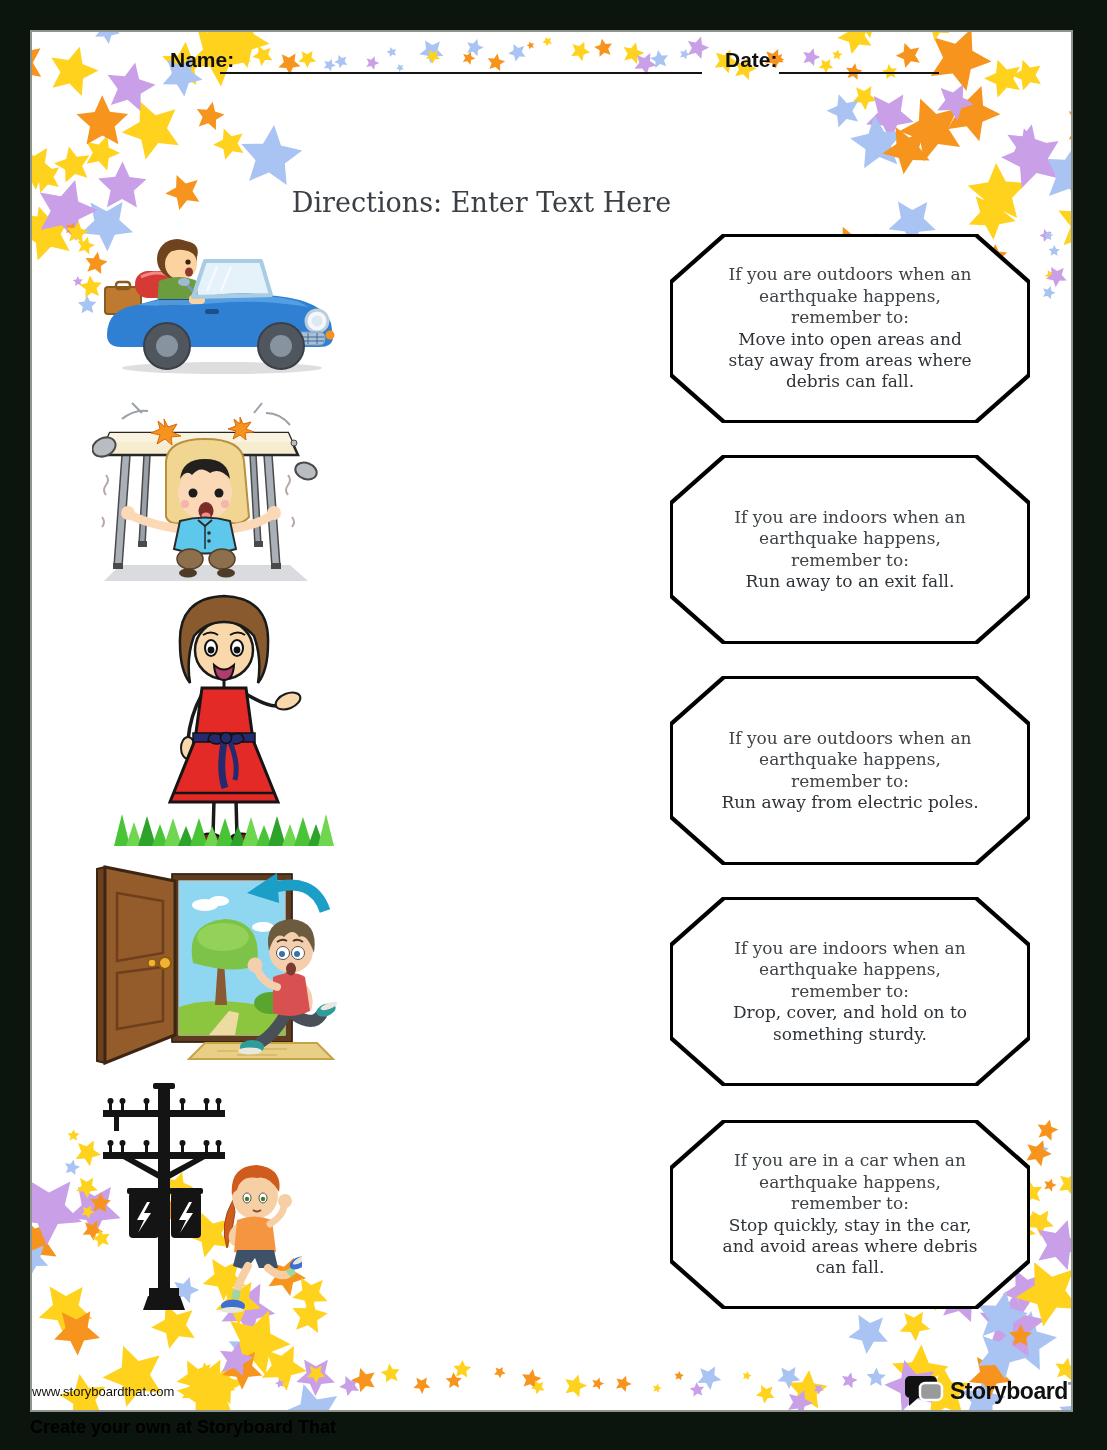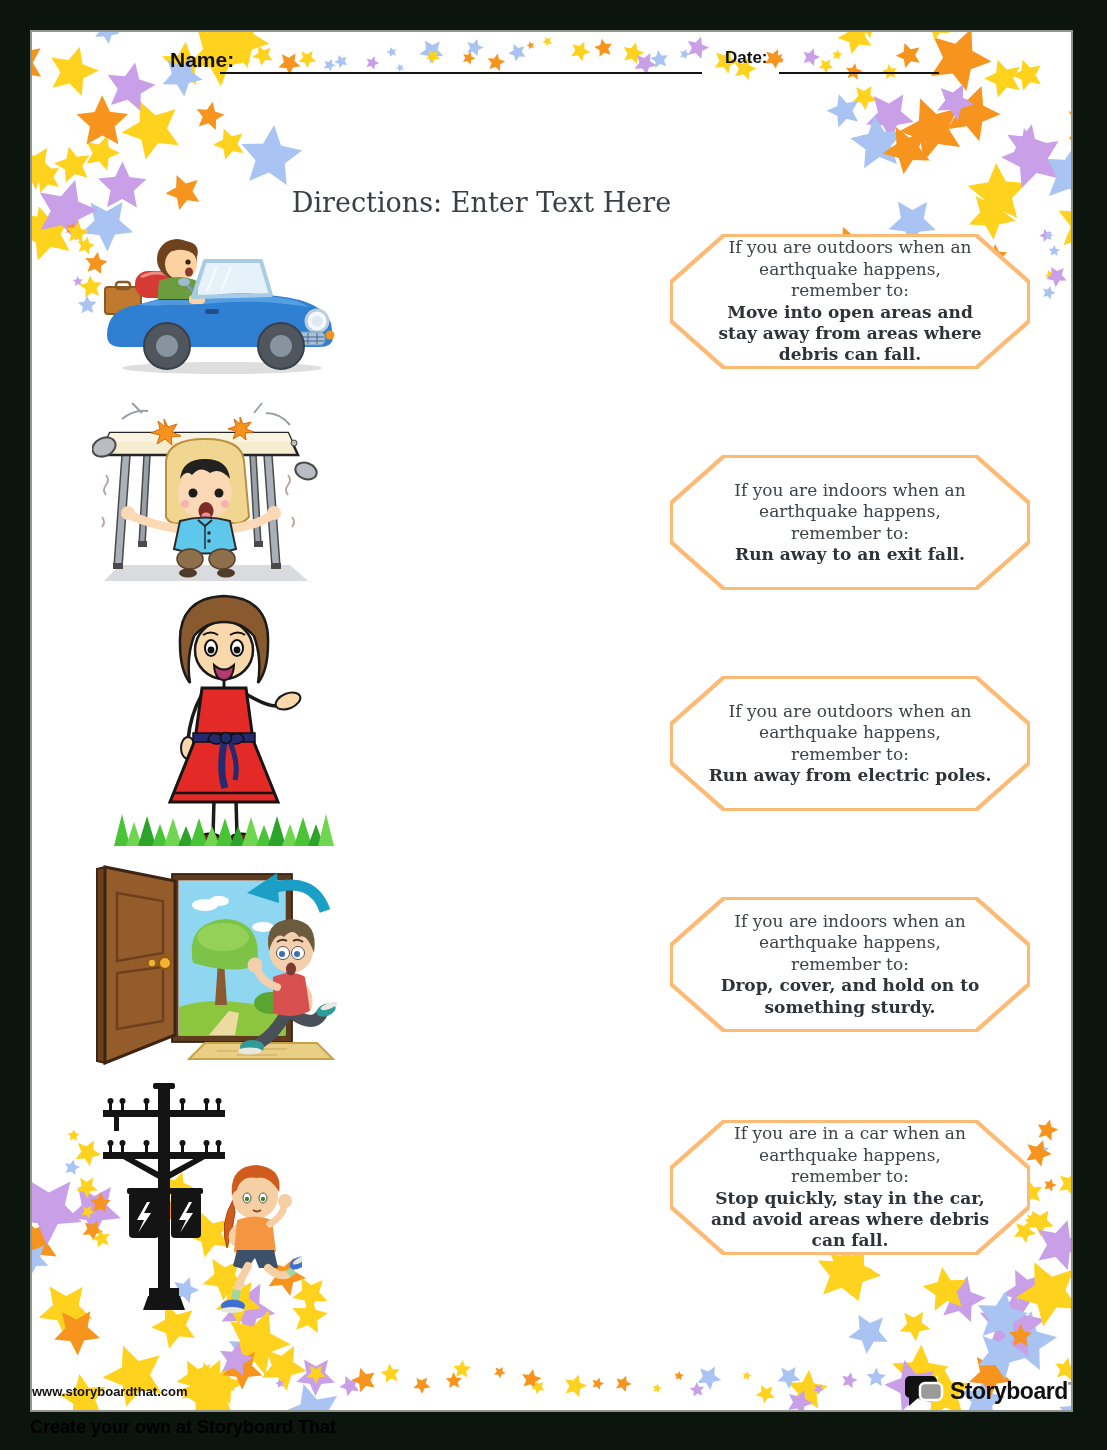--- a/index.html
+++ b/index.html
@@ -6,42 +6,42 @@
   .canvas{position:relative;width:1107px;height:1450px;background:#0c150d;overflow:hidden;
           font-family:"Liberation Sans",sans-serif;padding-left:38px;}
   .page{position:absolute;left:30px;top:30px;width:1039px;height:1378px;background:#ffffff;
         border:2px solid #8f948f;overflow:hidden;}
   #star-layer{position:absolute;left:0;top:0;z-index:1;pointer-events:none;}
   .content{position:absolute;z-index:2;}
 
   
   .name-label{position:absolute;left:138px;top:16px;font-size:21px;font-weight:bold;color:#101010;}
   .name-line{position:absolute;left:188px;top:40px;width:482px;border-bottom:2px solid #141414;}
-  .date-label{position:absolute;left:693px;top:16px;font-size:17px;font-weight:bold;color:#101010;}
+  .date-label{position:absolute;left:693px;top:16px;font-size:21px;font-weight:bold;color:#101010;}
   .date-line{position:absolute;left:747px;top:40px;width:160px;border-bottom:2px solid #141414;}
 
   .banner{position:absolute;left:228px;top:50px;}
   .banner-title{font-family:"DejaVu Serif",serif;font-weight:bold;font-size:30px;fill:#ffffff;letter-spacing:1px;}
   .directions{position:absolute;left:0;top:155px;width:899px;text-align:center;
               font-family:"DejaVu Serif",serif;font-size:27px;color:#3a4045;}
 
   
-  .octagon{position:absolute;left:638px;width:360px;height:135px;background:#fdba74;}
+  .octagon{position:absolute;left:638px;width:360px;height:189px;background:#000000;}
   .octagon,.octagon-inner{clip-path:polygon(52px 0%,calc(100% - 52px) 0%,100% 46px,100% calc(100% - 46px),
            calc(100% - 52px) 100%,52px 100%,0% calc(100% - 46px),0% 46px);}
   .octagon-inner{position:absolute;left:3px;top:3px;right:3px;bottom:3px;background:#ffffff;
            display:flex;flex-direction:column;align-items:center;justify-content:center;}
   .card-text{font-family:"DejaVu Serif",serif;font-size:17px;line-height:1.26;text-align:center;white-space:pre-line;}
   .intro{color:#3e4347;}
-  .action{color:#2e3338;font-weight:bold;}
+  .action{color:#2e3338;font-weight:normal;}
 
   .illus{position:absolute;}
 
   
-  .site-url{position:absolute;left:0px;top:1352px;font-size:13px;font-weight:bold;color:#101010;z-index:3;}
+  .site-url{position:absolute;left:0px;top:1352px;font-size:13px;font-weight:normal;color:#101010;z-index:3;}
   .logo{position:absolute;left:872px;top:1342px;z-index:3;display:flex;align-items:center;}
   .logo-text{font-size:23px;font-weight:bold;letter-spacing:-0.5px;}
   .logo-primary{color:#101010;}
   .logo-secondary{color:#9a9a9a;}
   .tagline{position:absolute;left:30px;top:1417px;font-size:18px;font-weight:bold;color:#000000;z-index:2;}
 </style>
 </head>
 <body>
 
 <div class="canvas">

